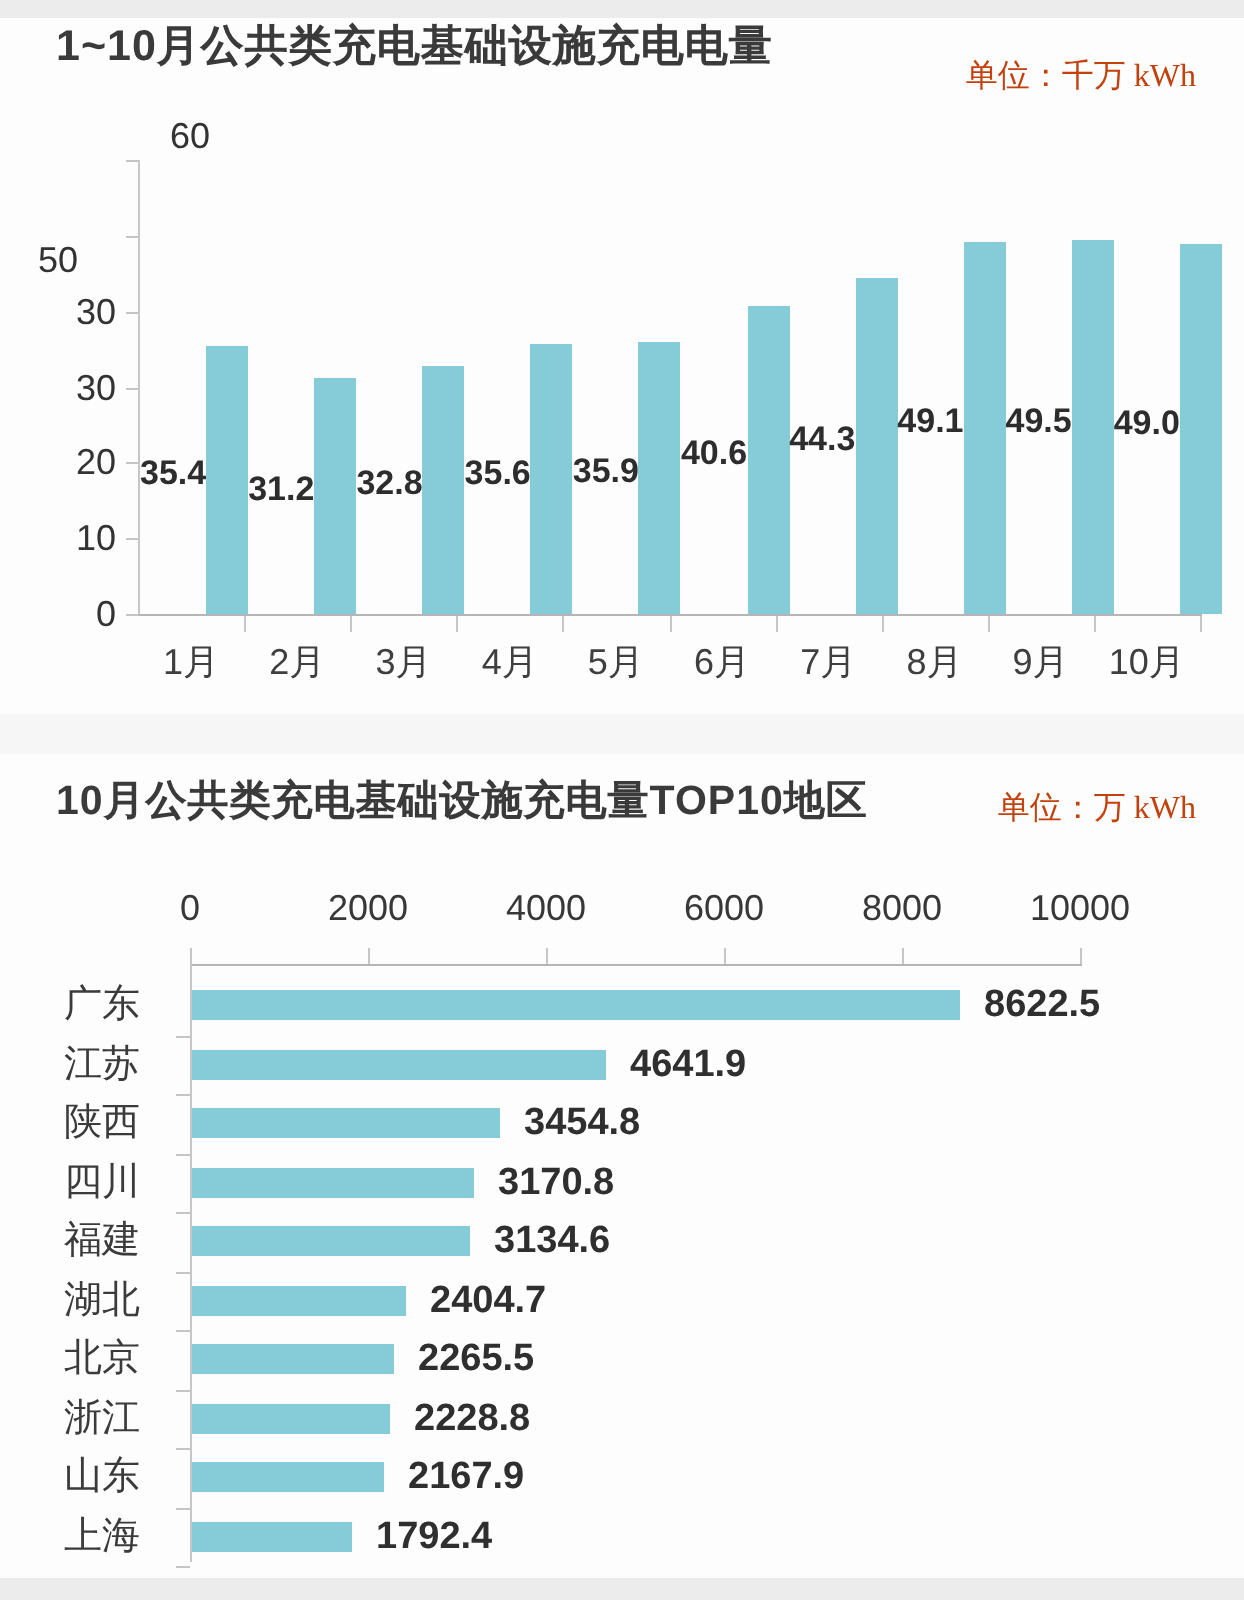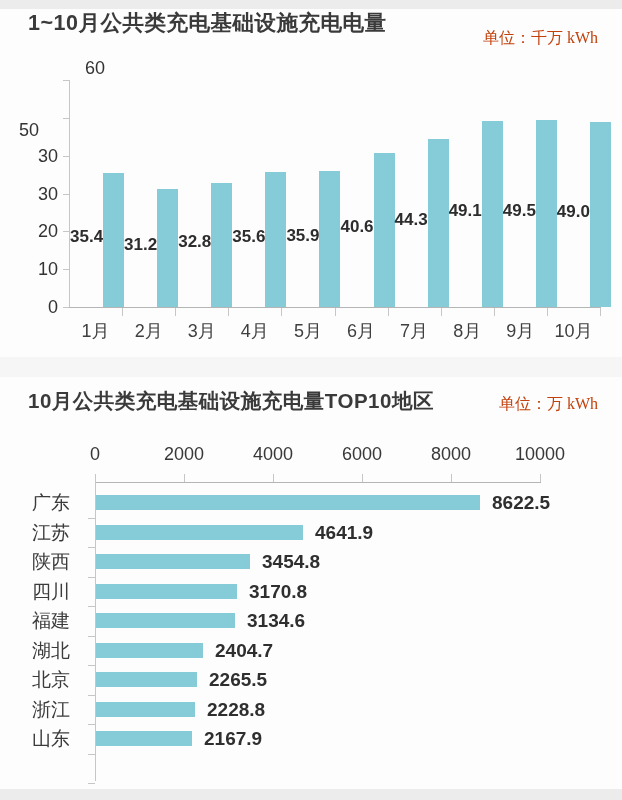--- a/index.html
+++ b/index.html
@@ -215,15 +215,20 @@
         <div class="c2-row">
           <div class="c2-cat">浙江</div>
           <div class="c2-bar" style="width: 99px;"></div>
           <div class="c2-val" style="left: 207px;">2228.8</div>
         </div>
         <div class="c2-row">
           <div class="c2-cat">山东</div>
           <div class="c2-bar" style="width: 96px;"></div>
           <div class="c2-val" style="left: 204px;">2167.9</div>
         </div>
+        <div class="c2-row">
+          <div class="c2-cat">上海</div>
+          <div class="c2-bar" style="width: 80px;"></div>
+          <div class="c2-val" style="left: 188px;">1792.4</div>
+        </div>
       </div>
   </section>
 </div>
 
 </body></html>

